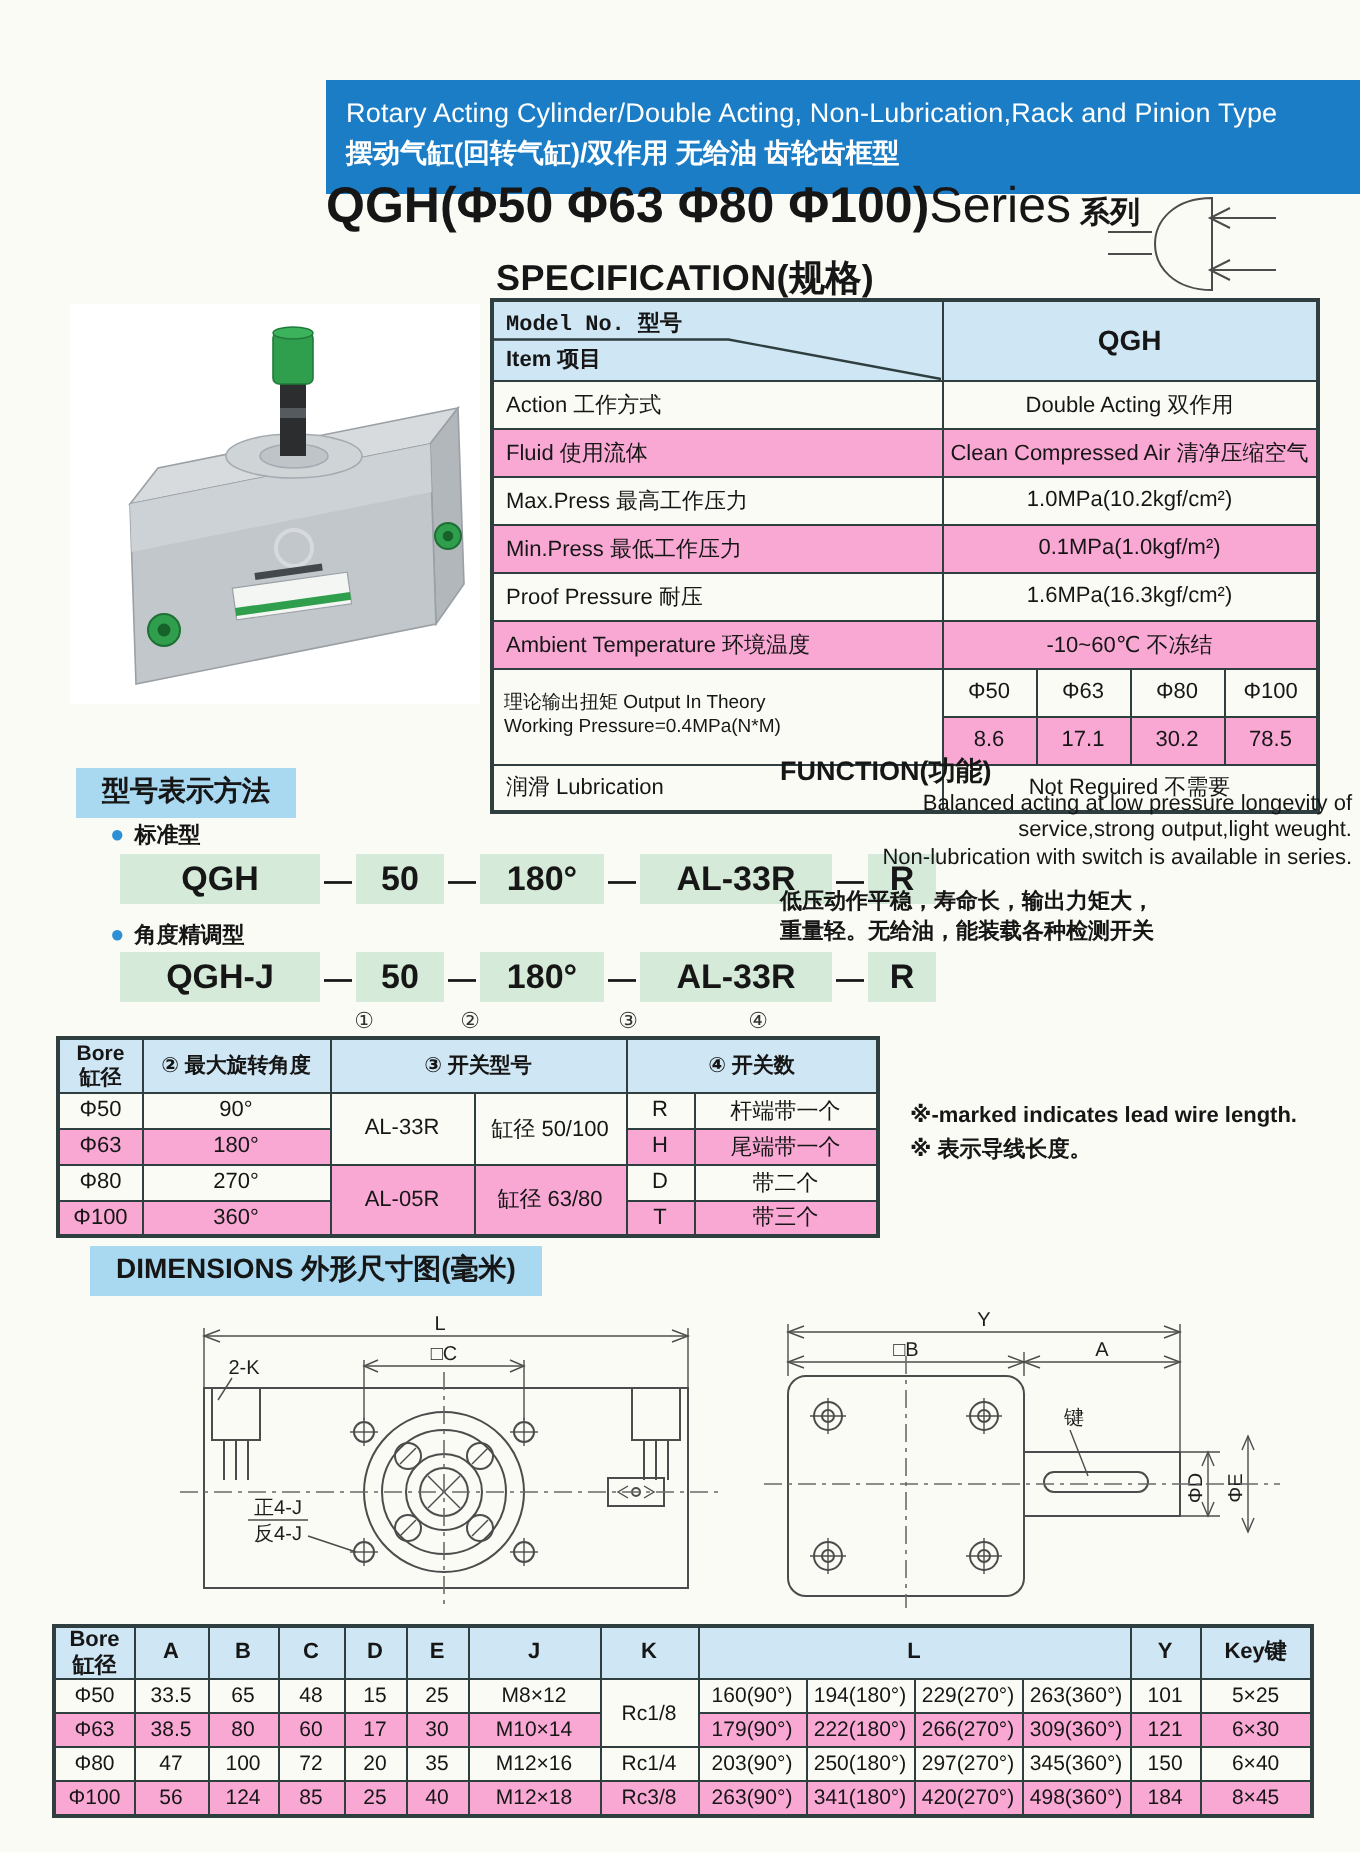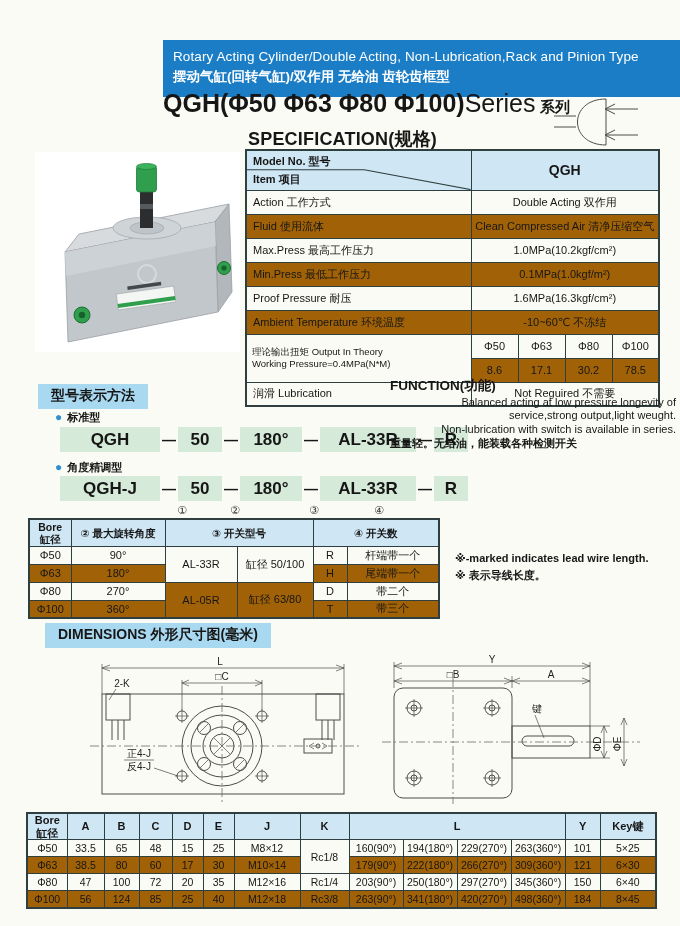--- a/index.html
+++ b/index.html
@@ -20,30 +20,30 @@
   .series-title .t-main  { font-size:25px; font-weight:bold; }
   .series-title .t-series{ font-size:25px; font-weight:normal; }
   .series-title .t-cn    { font-size:15px; font-weight:bold; }
   .actuator-icon { position:absolute; left:548px; top:94px; }
   
   .product-photo { position:absolute; left:35px; top:152px; width:205px; height:200px; background:#fff; }
   
   table { border-collapse:collapse; table-layout:fixed; border:2px solid #2f3e3e; }
   td,th { border:1px solid #2f3e3e; text-align:center; vertical-align:middle;
           white-space:nowrap; overflow:hidden; font-weight:normal; padding:0 2px; }
-  .g    { background:#a16207;margin-top:20px; }
+  .g    { background:#f9a8d4;margin-top:20px; }
   .bl   { background:#cfe6f4; }
   .lft  { text-align:left; padding-left:6px; }
   
   .spec-heading { position:absolute; left:248px; top:127px; font-size:18px; font-weight:bold; letter-spacing:.2px; }
   .spec-table { position:absolute; left:245px; top:149px; width:413px; font-size:11px; }
   .spec-table td { height:24px; }
   .spec-table .hrow td { height:40px; }
   .corner-cell { position:relative; padding:0; }
-  .corner-cell .ctop { position:absolute; left:6px; top:3px;  font-weight:bold; font-size:11px; }
+  .corner-cell .ctop { position:absolute; left:6px; top:3px;  font-weight:bold; font-size:11px;font-family:Liberation Mono, monospace; }
   .corner-cell .cbot { position:absolute; left:6px; bottom:3px; font-weight:bold; font-size:11px; }
   .corner-cell svg { position:absolute; left:0; top:0; width:100%; height:100%; }
   .model-val { font-size:14px; font-weight:bold; }
   .tq-label { font-size:9.5px; line-height:1.3; text-align:left; padding-left:5px; white-space:normal;margin-left:44px; }
   
   .sec-head { position:absolute; background:#a9d9f1; font-size:14px; font-weight:bold; padding:3px 13px 4px 13px; }
   .mc-head { left:38px; top:384px; }
   .bullet-row { position:absolute; font-size:11px; font-weight:bold; }
   .bullet-row .dot { color:#2e8fd4; margin-right:5px; font-size:12px; }
   .code-row { position:absolute; display:flex; align-items:center; height:25px; font-weight:bold; font-size:17px; }
@@ -242,20 +242,21 @@
     <span class="s3">③</span>
       <span class="dash"></span>
     <span class="s4">④</span>
   </div>
 
   <div class="func">
     <div class="fh">FUNCTION(功能)</div>
     <div class="en">Balanced acting at low pressure longevity of</div>
     <div class="en">service,strong output,light weught.</div>
     <div class="en">Non-lubrication with switch is available in series.</div>
+    <div class="cn">低压动作平稳，寿命长，输出力矩大，</div>
     <div class="cn" style="margin-top:0;">重量轻。无给油，能装载各种检测开关</div>
   </div>
 
   <table class="sw-table">
     <colgroup>
         <col style="width:42px">
         <col style="width:94px">
         <col style="width:72px">
         <col style="width:76px">
         <col style="width:34px">

